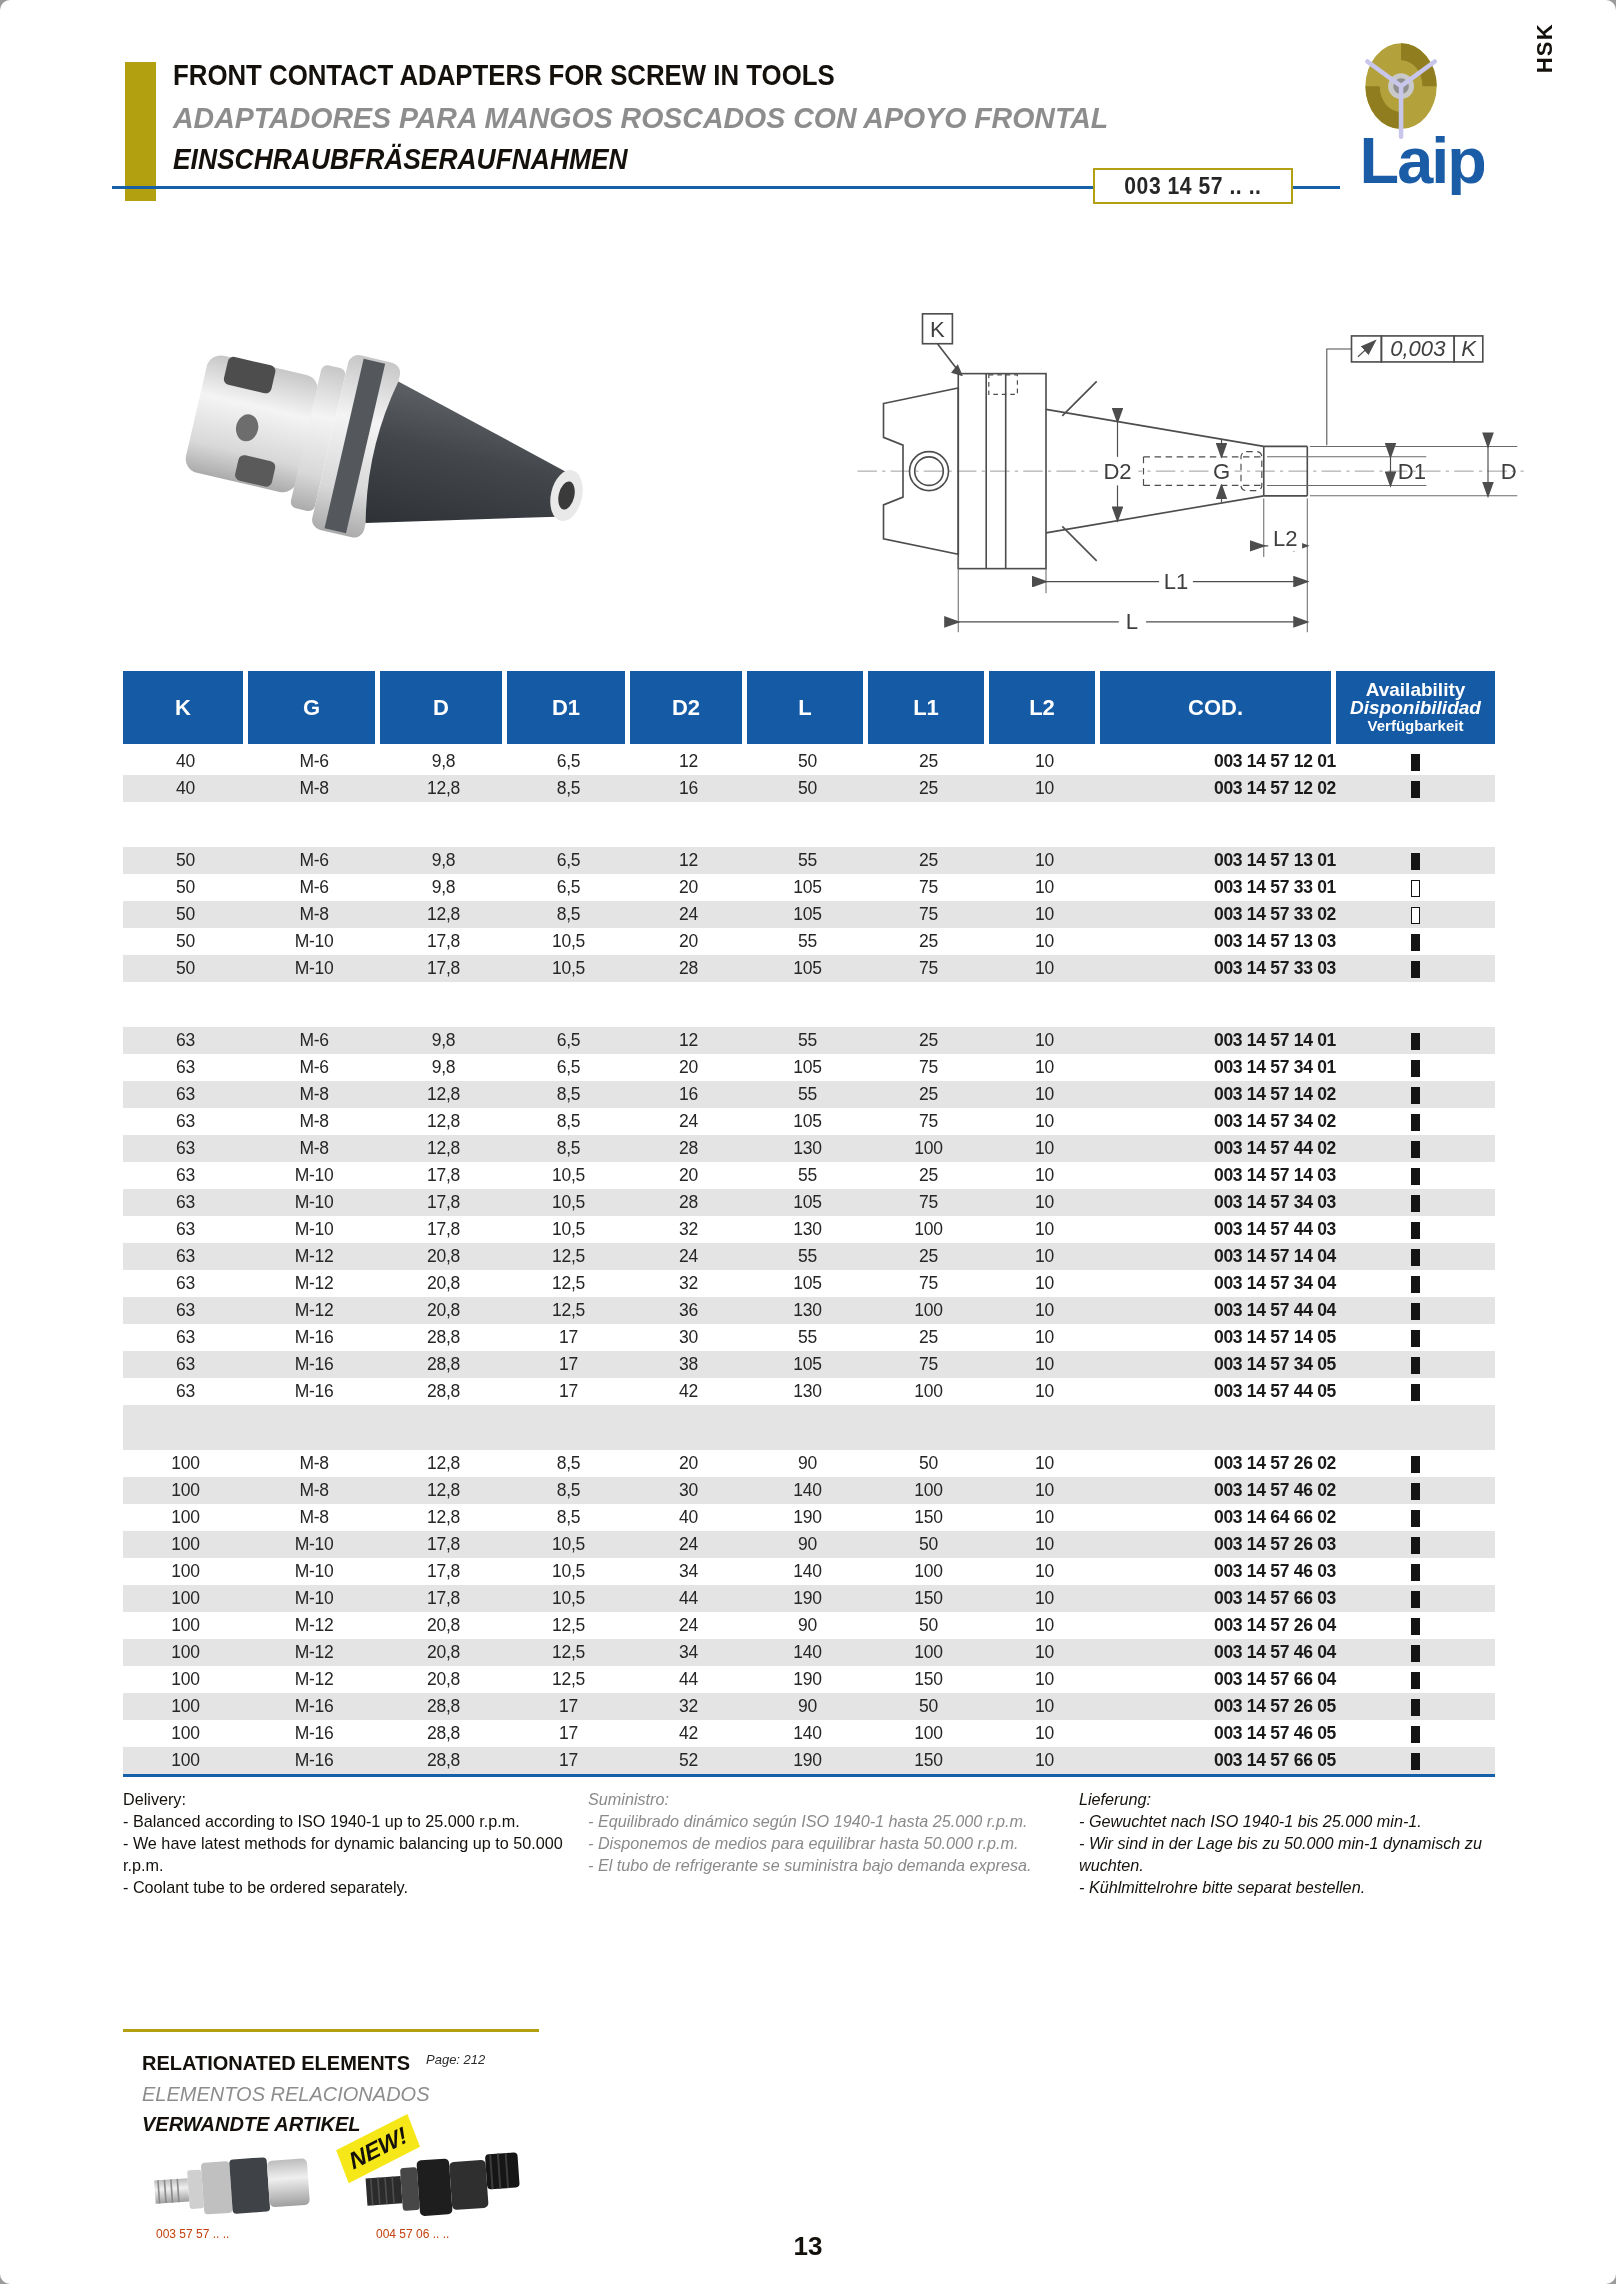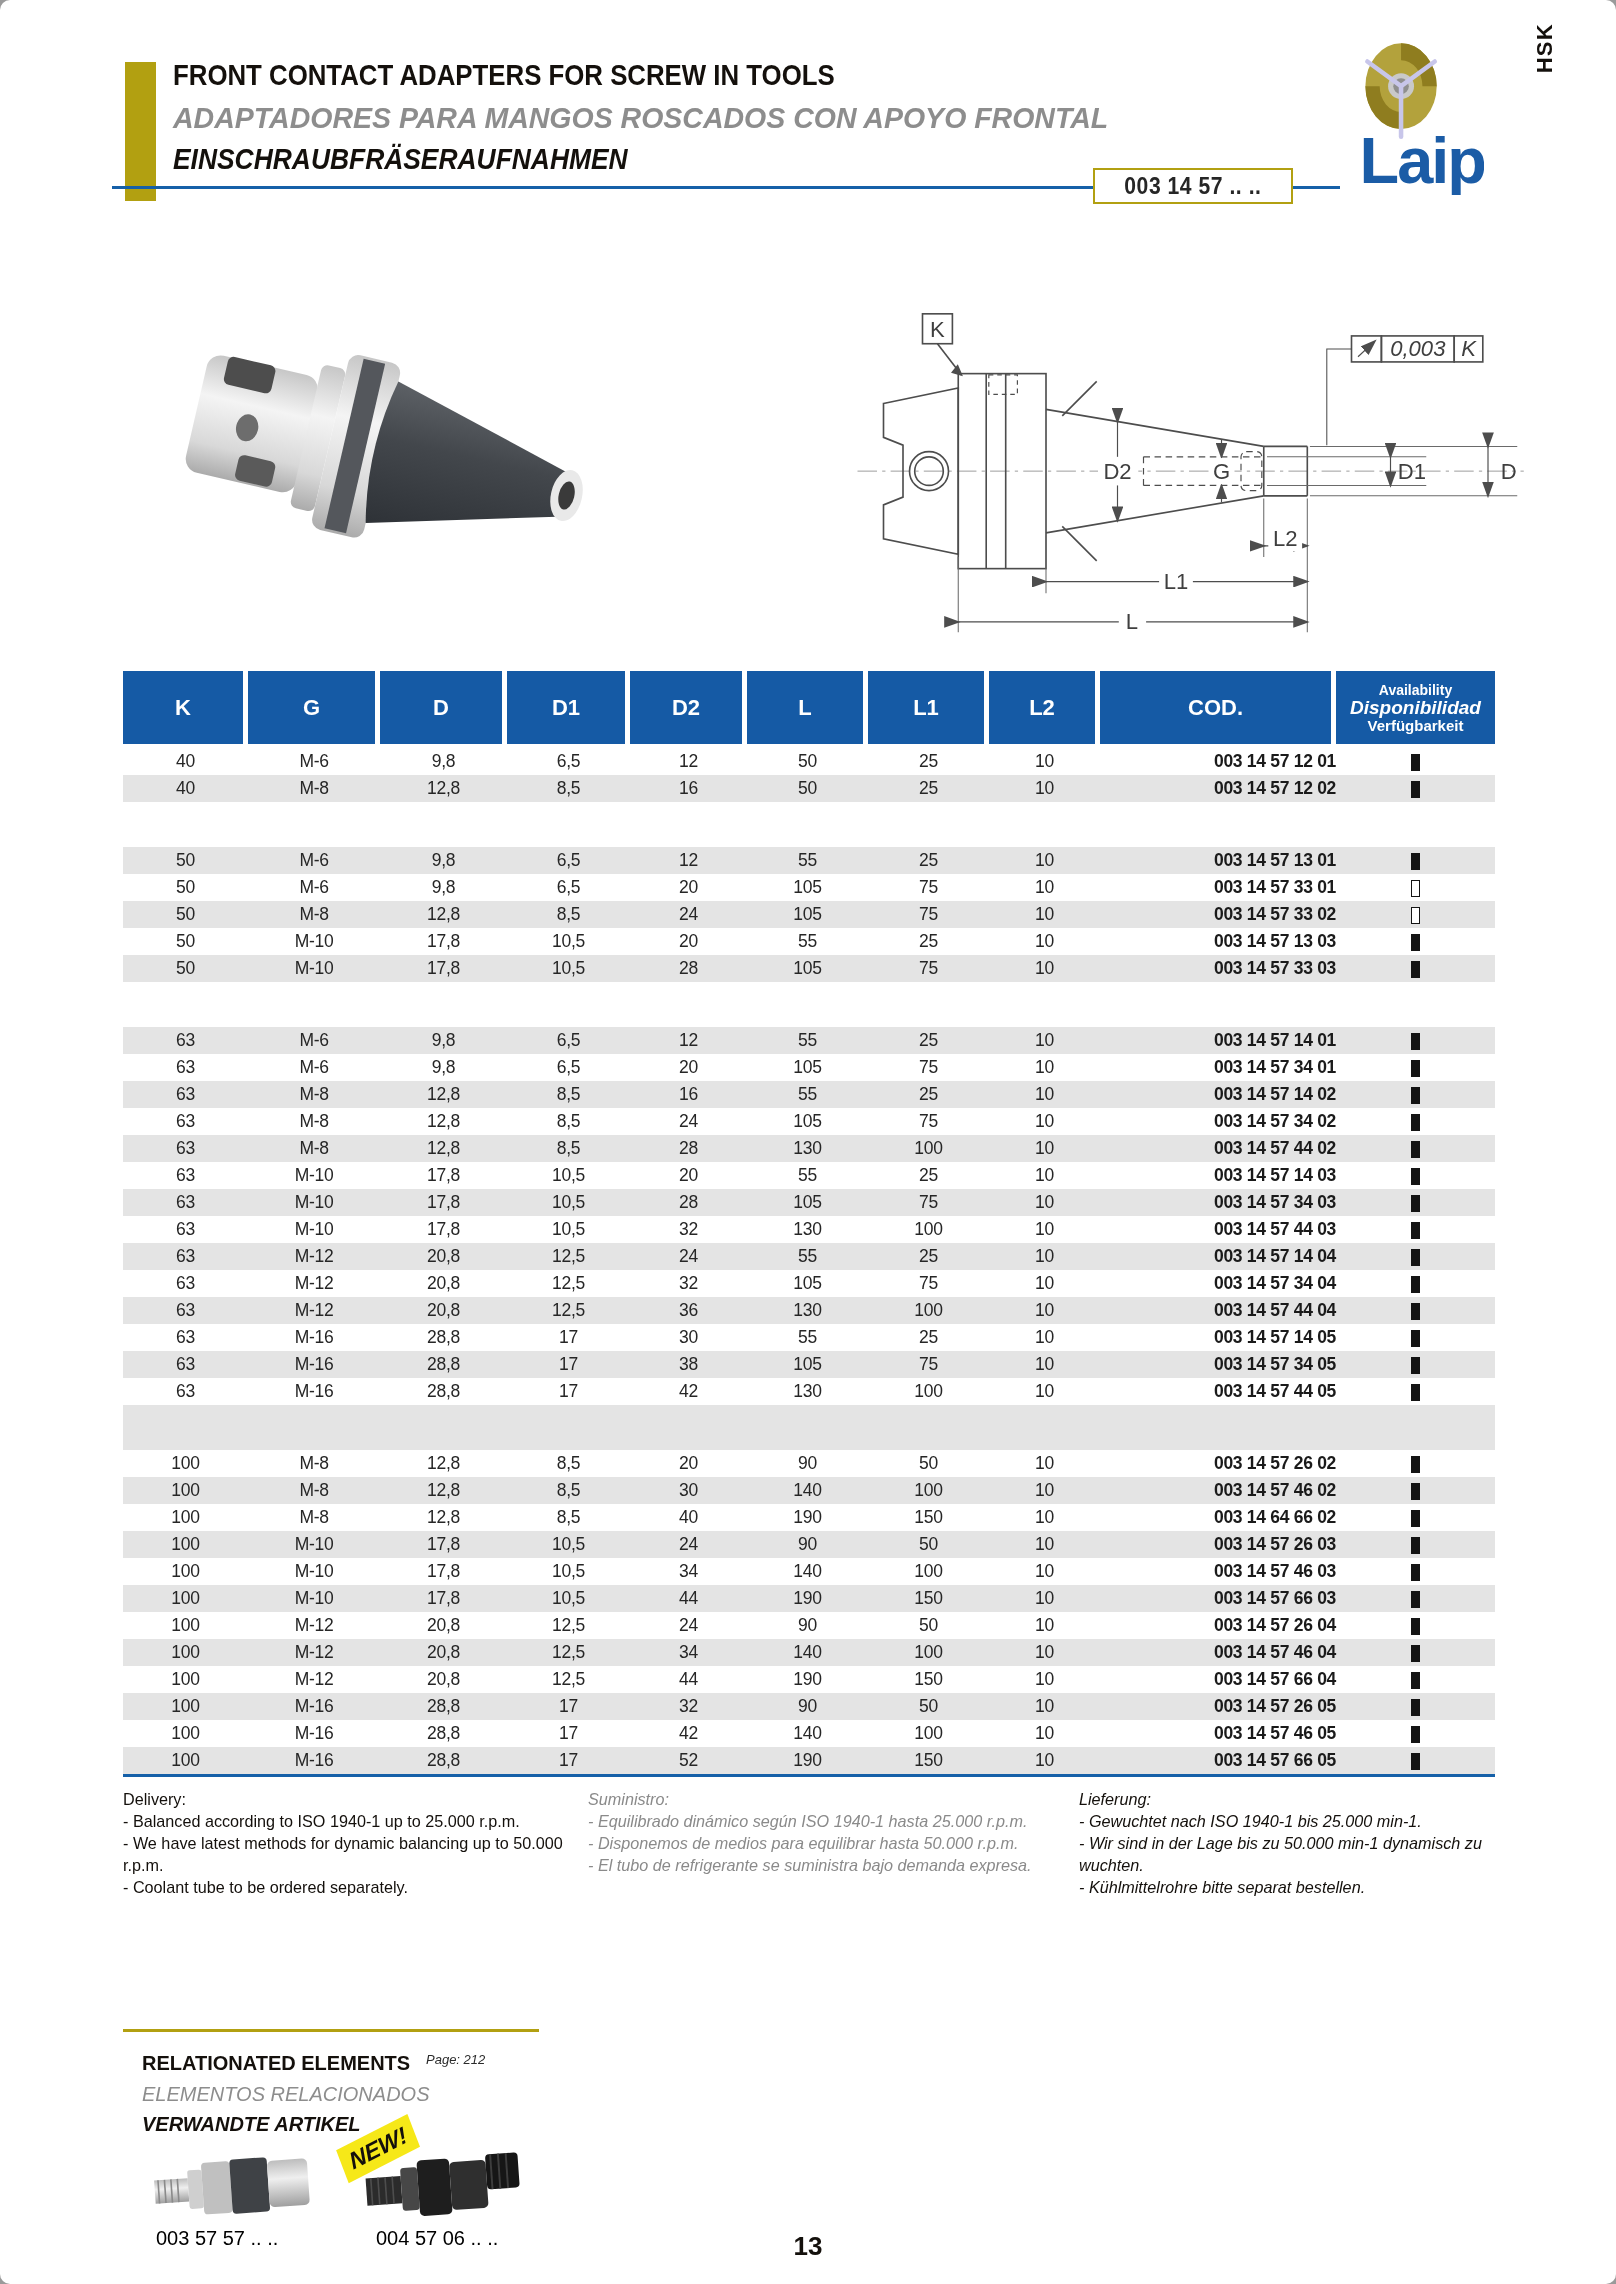--- a/index.html
+++ b/index.html
@@ -21,21 +21,21 @@
   
   .photo{position:absolute;left:146px;top:299px;width:526px;height:318px;}
   .tech{position:absolute;left:838px;top:276px;width:715px;height:387px;}
   
   table.spec{position:absolute;left:123px;top:671px;width:1372px;border-collapse:separate;border-spacing:0;
              table-layout:fixed;border-bottom:3.9px solid #1560a8;}
   table.spec th{background:#155aa5;color:#fff;height:73px;vertical-align:middle;text-align:center;
                 border-right:5.2px solid #fff;border-bottom:4.5px solid #fff;padding:0;font-weight:bold;}
   table.spec th:last-child{border-right:none;}
   th .h-main{font-size:22px;}
-  th .av1{font-size:14px;line-height:18px;font-weight:bold;}
+  th .av1{font-size:19px;line-height:18px;font-weight:bold;}
   th .av2{font-size:19px;line-height:18px;font-weight:bold;font-style:italic;}
   th .av3{font-size:15px;line-height:18px;font-weight:bold;}
   table.spec td{height:27px;padding:0;text-align:center;vertical-align:middle;font-size:17.5px;
                 color:#262626;letter-spacing:-0.3px;white-space:nowrap;}
   table.spec tr.shade{background:#e4e4e4;}
   table.spec td.cod{font-weight:bold;color:#1a1a1a;text-align:right;}
   table.spec td.gap{height:45px;}
   .mark{display:inline-block;width:8.4px;height:17.5px;vertical-align:middle;}
   .mark.filled{background:#141414;}
   .mark.empty{border:1.3px solid #141414;box-sizing:border-box;background:#fff;}
@@ -50,21 +50,21 @@
   .rel-head{position:absolute;left:142px;white-space:nowrap;}
   .rel-en{top:2052px;font-size:20px;font-weight:bold;color:#14100c;}
   .rel-page{position:absolute;left:426px;top:2052px;font-size:13px;font-style:italic;color:#2b2b2b;}
   .rel-es{top:2083px;font-size:20px;font-weight:normal;font-style:italic;color:#8d8d8d;}
   .rel-de{top:2113px;font-size:20px;font-weight:bold;font-style:italic;color:#14100c;}
   .thumb1{position:absolute;left:149px;top:2144px;width:169px;height:84px;}
   .thumb2{position:absolute;left:361px;top:2139px;width:172px;height:91px;}
   .new-badge{position:absolute;left:338px;top:2131px;background:#f6e818;color:#14100c;
              font-size:23.4px;font-weight:bold;font-style:italic;padding:3.9px 9px;
              transform:rotate(-27deg) skewX(-6deg);}
-  .caption{position:absolute;top:2227px;font-size:20px;color:#000000;white-space:nowrap;text-align:right;}
+  .caption{position:absolute;top:2227px;font-size:12px;color:#c2410c;white-space:nowrap;text-align:right;}
   .cap1{left:156px;} .cap2{left:376px;}
   .page-num{position:absolute;left:0;top:2231px;width:1616px;text-align:center;
             font-size:26px;font-weight:bold;color:#14100c;}
 </style>
 </head>
 <body>
 
 <div class="page">
 
   <div class="accent-bar"></div>

